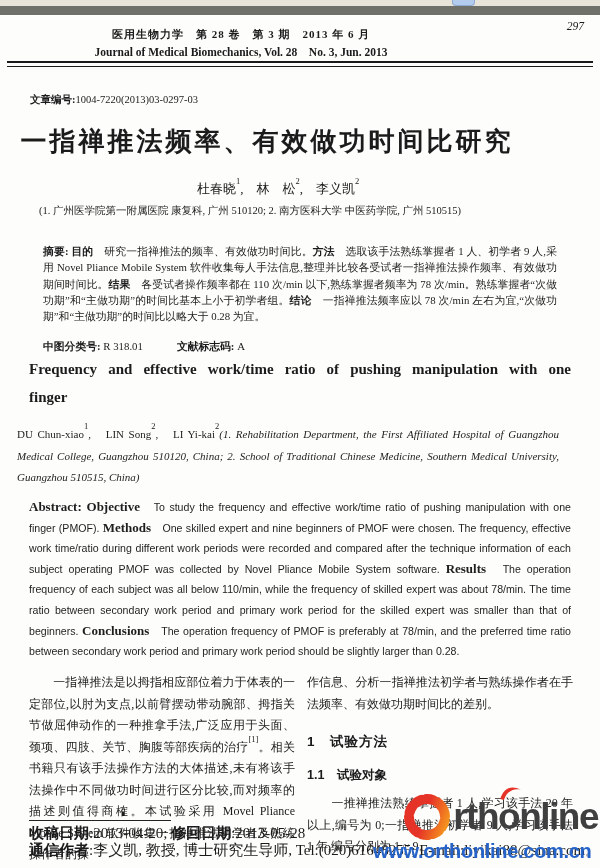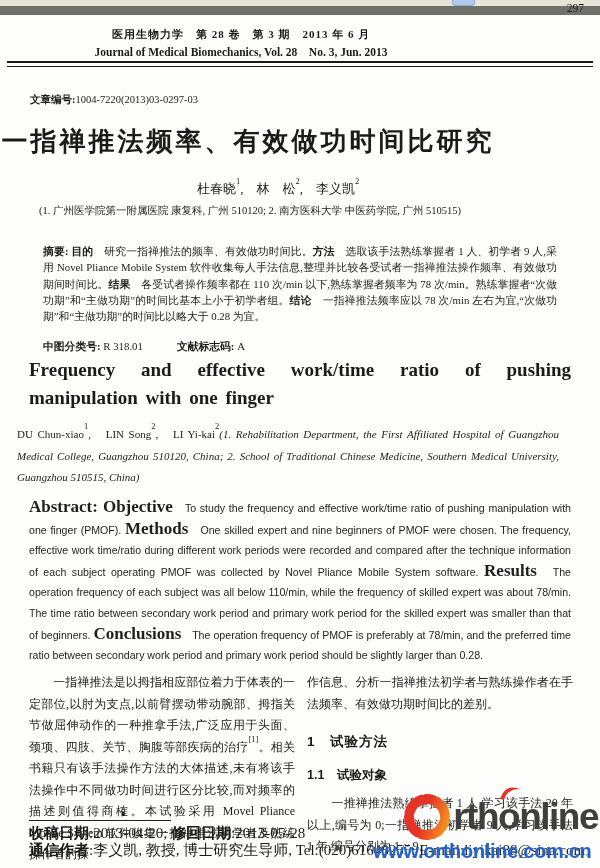--- a/index.html
+++ b/index.html
@@ -9,51 +9,51 @@
   
   .chrome-strip{position:absolute;top:0;left:0;width:600px;height:6px;background:#e9e4d8;}
   .scroll-tab{position:absolute;left:452px;top:0;width:23px;height:6px;background:#b3cbec;
               border:1px solid #8fa9cf;border-top:none;border-radius:0 0 4px 4px;box-sizing:border-box;}
   .chrome-bar{position:absolute;top:6px;left:0;width:600px;height:9px;background:#70706a;}
 
   
   .journal-header{position:absolute;top:27px;left:0;width:482px;text-align:center;}
   .jh-cn{font-size:11px;font-weight:bold;letter-spacing:1px;}
   .jh-en{font-size:11.5px;font-weight:bold;font-family:"Liberation Serif",serif;margin-top:3px;}
-  .page-num{position:absolute;right:16px;top:2px;font-size:11.5px;}
+  .page-num{position:absolute;right:16px;top:20px;font-size:11.5px;font-style:italic;}
   .double-rule{position:absolute;top:61px;left:7px;width:586px;height:3px;
                border-top:2px solid #1a1a1a;border-bottom:1px solid #1a1a1a;}
 
   .article-id{position:absolute;top:93px;left:30px;font-size:10.5px;}
   b{font-weight:bold;}
 
   .title-cn{position:absolute;top:124px;left:0;width:496px;text-align:center;
-            font-size:26px;font-weight:bold;letter-spacing:3px;margin:0;}
+            font-size:26px;font-weight:bold;letter-spacing:3px;margin:0;padding-left:19px;}
   .authors-cn{position:absolute;top:180px;left:0;width:556px;text-align:center;font-size:13px;}
   sup{font-size:8.5px;position:relative;top:-4px;line-height:0;}
   .affil-cn{position:absolute;top:204px;left:0;width:500px;text-align:center;font-size:10.5px;}
 
   .abstract-cn{position:absolute;top:229px;left:29px;width:542px;font-size:10.8px;line-height:16.3px;}
   .abstract-cn p{margin:14px;}
   .just{text-align:justify;}
   .clc-gap{margin-left:34px;}
 
   .title-en{position:absolute;top:356px;left:29px;width:542px;margin:0;
-            font-family:"Liberation Serif",serif;font-size:19px;line-height:27.5px;
+            font-family:"Liberation Serif",serif;font-size:15px;line-height:27.5px;
             font-weight:bold;text-align:justify;word-spacing:3px;}
   .authors-en{position:absolute;top:424px;left:17px;width:542px;
               font-family:Liberation Serif, serif;font-size:11px;line-height:21.5px;
               text-align:justify;color:#222;}
   .authors-en i{font-style:italic;}
 
   .abstract-en{position:absolute;top:497px;left:29px;width:542px;
                font-family:"Liberation Sans","DejaVu Sans",sans-serif;font-size:10.6px;
                line-height:20.6px;color:#1e1e1e;}
   .abstract-en p{margin:0;}
-  .abstract-en b{font-family:"Liberation Serif",serif;font-size:17px;}
+  .abstract-en b{font-family:"Liberation Serif",serif;font-size:13px;}
 
   
   .col{position:absolute;font-size:12px;line-height:21.5px;}
   .col p{margin:0;}
   .col-left{top:672px;left:29px;width:266px;}
   .col-right{top:672px;left:307px;width:266px;}
   .col-right h3{font-size:13.5px;margin:16px 0 12px 0;font-weight:bold;
                 font-family:"Liberation Sans",sans-serif;letter-spacing:1px;}
   .col-right h4{font-size:12.5px;margin:0 0 7px 0;font-weight:bold;
                 font-family:"Liberation Sans",sans-serif;}

